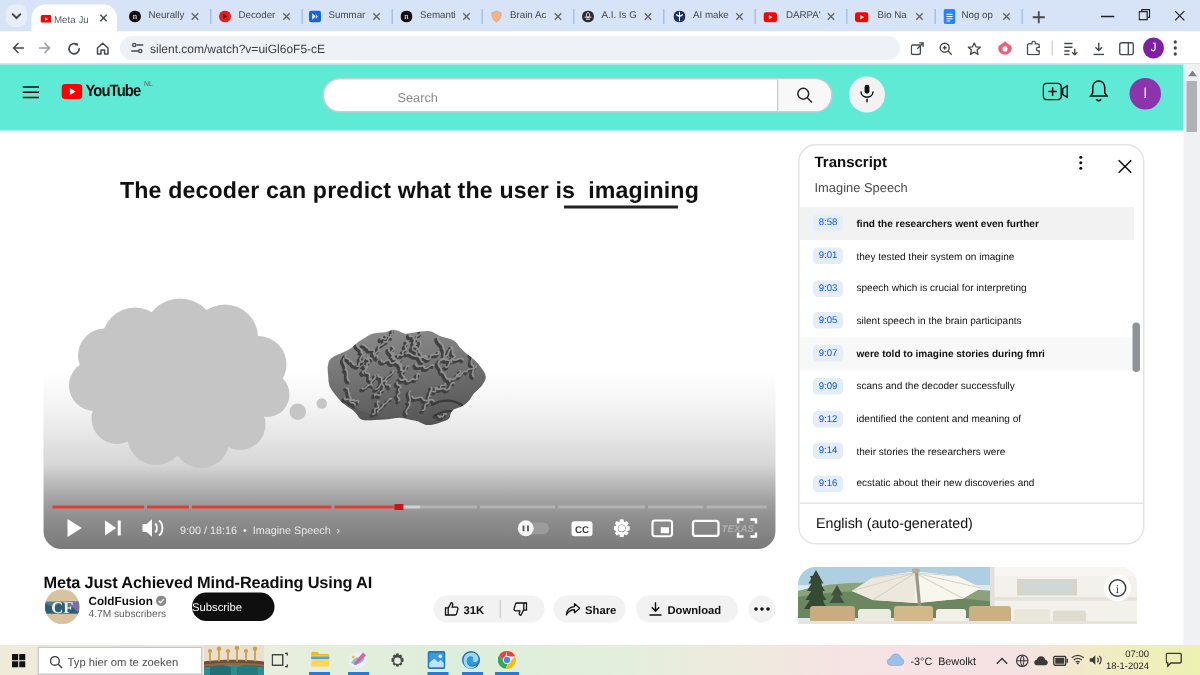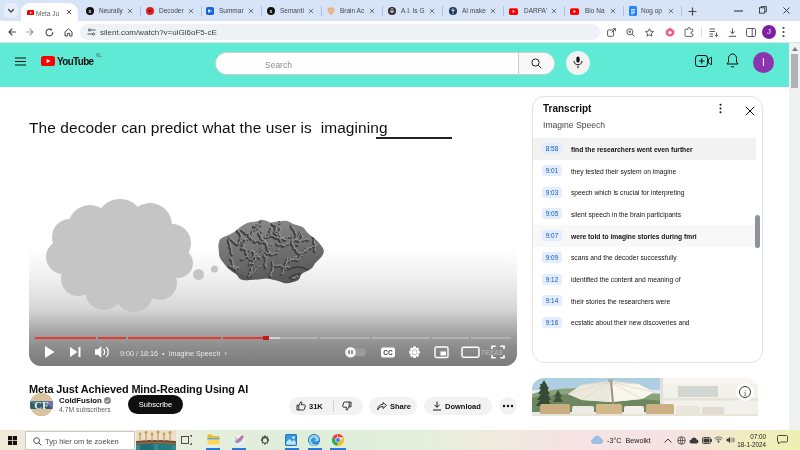--- a/index.html
+++ b/index.html
@@ -24,21 +24,21 @@
   #masthead { position:absolute; left:0; top:43px; width:789px; height:44px; background:#5eead4; }
   #searchpill { position:absolute; left:215px; top:9px; width:340px; height:23px; border:1px solid #ccc; border-radius:12px; background:#fff; }
   #searchbtn { position:absolute; right:0; top:0; width:36px; height:21px; border-left:1px solid #ccc; border-radius:0 11px 11px 0; background:#f8f8f8; }
   #searchph { position:absolute; left:13px; top:7px; font-size:8.5px; color:#8a8a8a;margin-left:36px; }
   #micbtn { position:absolute; left:566px; top:8px; width:24px; height:24px; border-radius:50%; background:#f2f2f2; }
   #ytavatar { position:absolute; left:753px; top:9px; width:21px; height:21px; border-radius:50%; background:#8c34ab; color:#fff; font-size:10px; text-align:center; line-height:21px; }
 
   
   #player { position:absolute; left:29px; top:92px; width:488px; height:274px; border-radius:12px; overflow:hidden;
     background:linear-gradient(180deg,#ffffff 0%,#ffffff 57%,#f4f4f4 65%,#e6e6e6 72.5%,#d4d4d4 80%,#bcbcbc 87%,#a8a8a8 93%,#9c9c9c 100%); }
-  #caption { position:absolute; left:0; top:26.5px; width:100%; font-size:15.45px; color:#101010; letter-spacing:0.1px; }
+  #caption { position:absolute; left:0; top:26.5px; width:100%; text-align:center; font-size:15.45px; color:#101010; letter-spacing:0.1px;font-weight:bold; }
   #capline { position:absolute; left:347px; top:45px; width:76px; height:1.5px; background:#222; }
   #controls-shade { position:absolute; left:0; bottom:0; width:100%; height:56px; background:linear-gradient(180deg, rgba(40,40,40,0) 0%, rgba(35,35,35,0.16) 45%, rgba(30,30,30,0.27) 100%); }
   #progress { position:absolute; left:6px; width:476px; bottom:26.8px; height:2.5px; }
   .prseg { position:absolute; top:0; height:100%; background:#e63c30; }
   .prgray { position:absolute; top:0; height:100%; background:#b2b2b2; }
   .prbuf { position:absolute; top:0; height:100%; background:#d2d2d2; }
   #timetext { position:absolute; left:91px; bottom:8.5px; font-size:7.2px; color:#e8e8e8; }
 
   
   #transcript { position:absolute; left:532px; top:96px; width:231px; height:267px; border:1px solid #e3e3e3; border-radius:12px; background:#fff; overflow:hidden; }
@@ -49,21 +49,21 @@
   .ttext { position:absolute; left:38px; top:7.5px; font-size:6.7px; color:#111; white-space:nowrap; }
   #tfoot { position:absolute; left:0; bottom:0; width:100%; height:27px; border-top:1px solid #e5e5e5; background:#fff; }
   #tfoot span { position:absolute; left:11px; top:8px; font-size:9.5px; color:#0f0f0f; }
   #tscroll { position:absolute; right:2px; top:118px; width:5px; height:33px; background:#8f9398; border-radius:3px; }
 
   
   #vtitle { position:absolute; left:29px; top:383px; font-size:10.9px; font-weight:bold; color:#0f0f0f; letter-spacing:-0.1px; }
   #chavatar { position:absolute; left:30px; top:393px; width:23px; height:23px; border-radius:50%; overflow:hidden; background:#d9c29e; }
   #chname { position:absolute; left:59px; top:396px; font-size:7.8px; font-weight:bold; color:#0f0f0f; }
   #chsubs { position:absolute; left:59px; top:406px; font-size:6.8px; color:#606060; }
-  #subbtn { position:absolute; left:128px; top:395px; width:55px; height:19px; border-radius:10px; background:#0f0f0f; color:#fff; font-size:7.5px; text-align:center; line-height:19px; }
+  #subbtn { position:absolute; left:128px; top:395px; width:55px; height:19px; border-radius:10px; background:#0f0f0f; color:#fff; font-size:7.5px; text-align:left; line-height:19px; }
   .pill { position:absolute; top:397px; height:18px; border-radius:9px; background:#f2f2f2; color:#0f0f0f; font-size:7.5px; font-weight:bold; }
 
   
   #adthumb { position:absolute; left:532px; top:378px; width:226px; height:52px; border-radius:12px 12px 0 0; overflow:hidden; background:#e8e6e0; }
 
   
   #pagescroll { position:absolute; right:0; top:43px; width:11px; height:387px; background:#f0f1f2; }
   #pagethumb { position:absolute; left:2px; top:11px; width:7px; height:34px; background:#aeb1b6; }
 
   
@@ -520,20 +520,23 @@
       <span class="ttext">identified the content and meaning of</span>
     </div>
   <div class="trow" style="top:193.2px;">
       <span class="tstamp">9:14</span>
       <span class="ttext">their stories the researchers were</span>
     </div>
   <div class="trow" style="top:214.9px;">
       <span class="tstamp">9:16</span>
       <span class="ttext">ecstatic about their new discoveries and</span>
     </div>
+  <div id="tfoot">
+      <span>English (auto-generated)</span>
+    </div>
   <div id="tscroll"></div>
 </div>
 
 <div id="adthumb">
   <svg width="226" height="52" viewBox="0 0 226 52">
     <rect width="226" height="52" fill="#ffffff"></rect>
     <rect width="226" height="38" fill="#ddeaf2"></rect>
     <rect width="130" height="12" fill="#aecfe2"></rect>
     <path d="M0 16 C20 10 50 9 80 12 L130 16 L130 30 L0 30 Z" fill="#8aa37a"></path>
     <path d="M0 20 C25 15 60 15 90 19 L130 23 L130 34 L0 34 Z" fill="#6c8760"></path>

